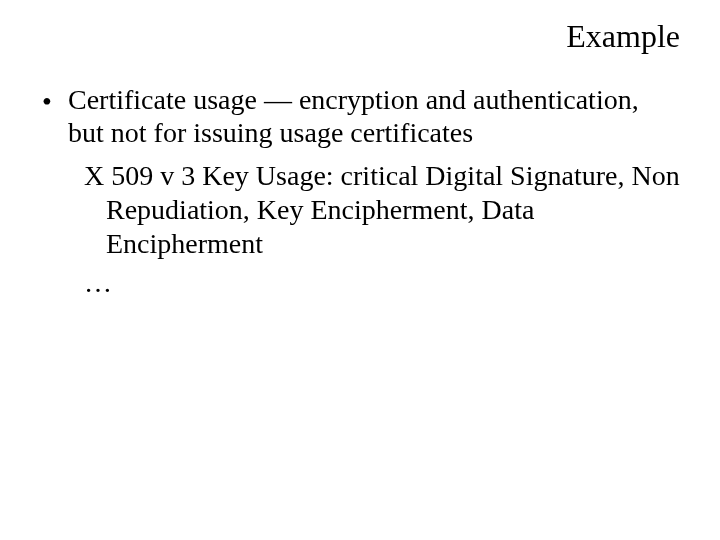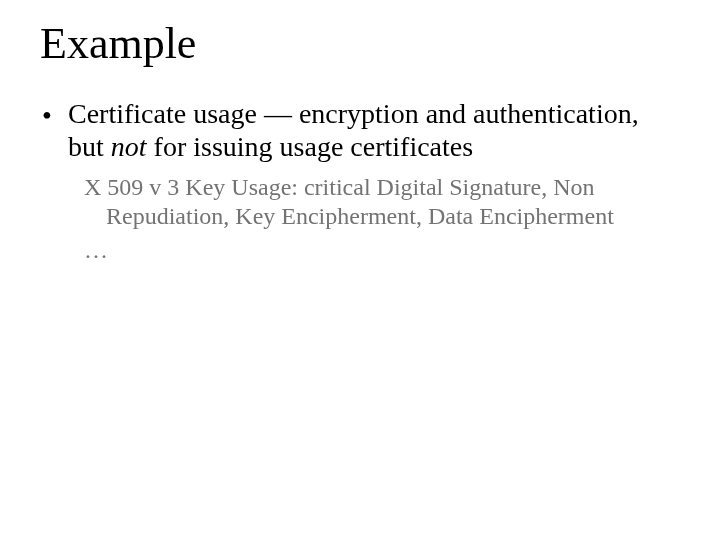--- a/index.html
+++ b/index.html
@@ -11,22 +11,22 @@
     font-family: "Times New Roman", Times, serif;
     color: #000000;
   }
   .slide {
     width: 720px;
     height: 540px;
     padding: 18px 40px 0 40px;
     box-sizing: border-box;
   }
   .title {
-    text-align: left;
-    font-size: 44px;
+    text-align: right;
+    font-size: 32px;
     margin: 0 0 28px 0;
     font-weight: normal;
   }
   .body {
     font-size: 28px;
     line-height: 1.18;
   }
   .bullet-row {
     display: flex;
     align-items: flex-start;
@@ -35,27 +35,27 @@
   .bullet-mark {
     width: 26px;
     flex: 0 0 26px;
     text-align: left;
     padding-left: 2px;
     padding-top: 2px;
   }
   .bullet-text {
     flex: 1;
   }
-  .ital { font-style: italic; }
+  .ital { }
   .ext-label {
     margin-top: 0;
   }
   .sub {
-    font-size: 24px;
-    color: #737373;
+    font-size: 28px;
+    color: #000000;
     margin-left: 44px;
     margin-top: 10px;
     line-height: 1.22;
   }
   .sub .block {
     margin-bottom: 4px;
   }
   .hang {
     padding-left: 22px;
     text-indent: -22px;

